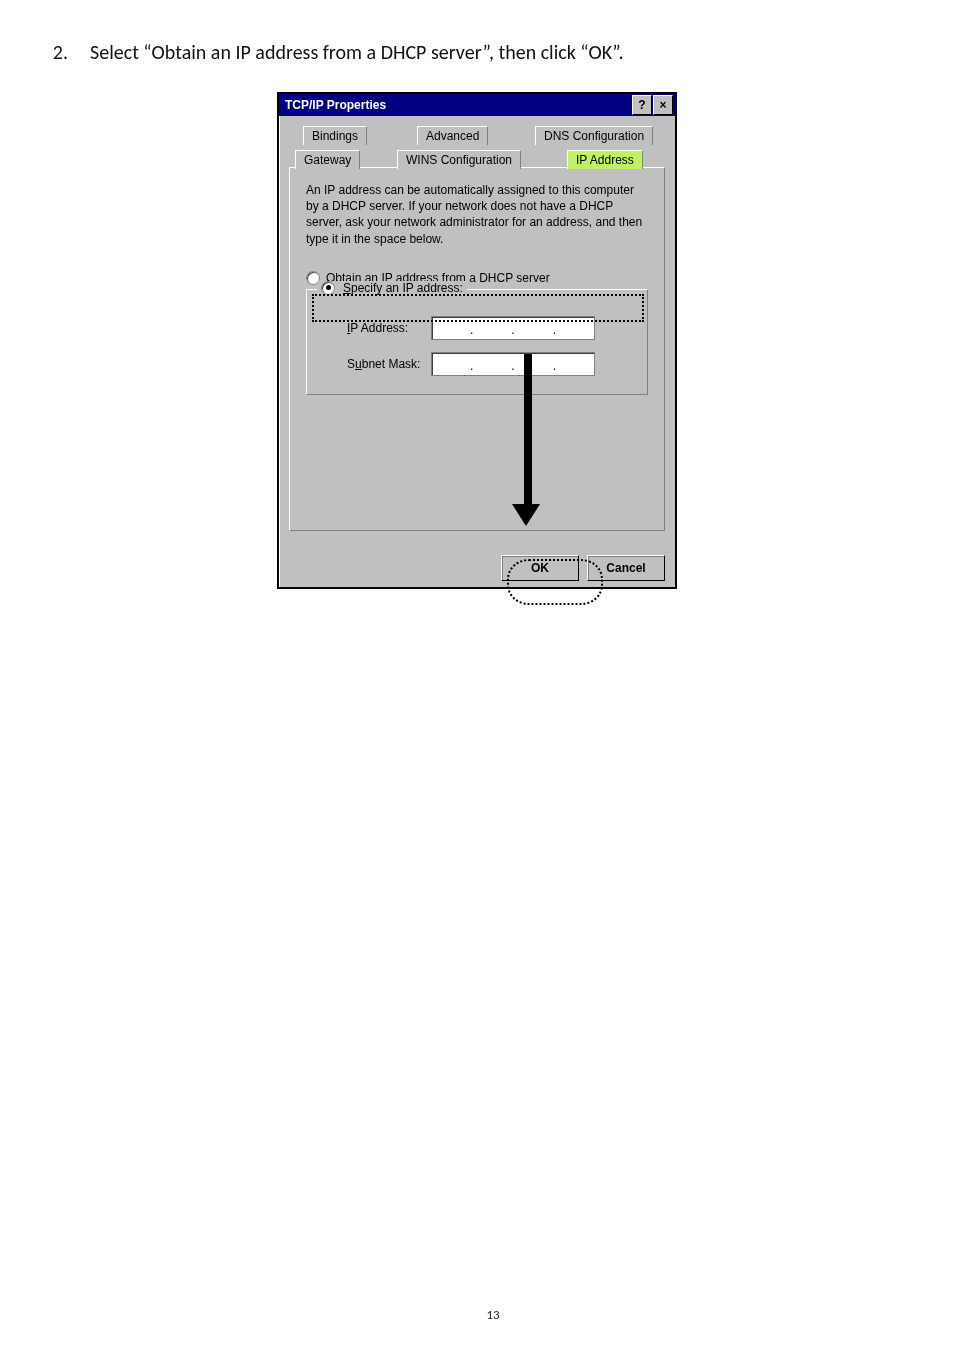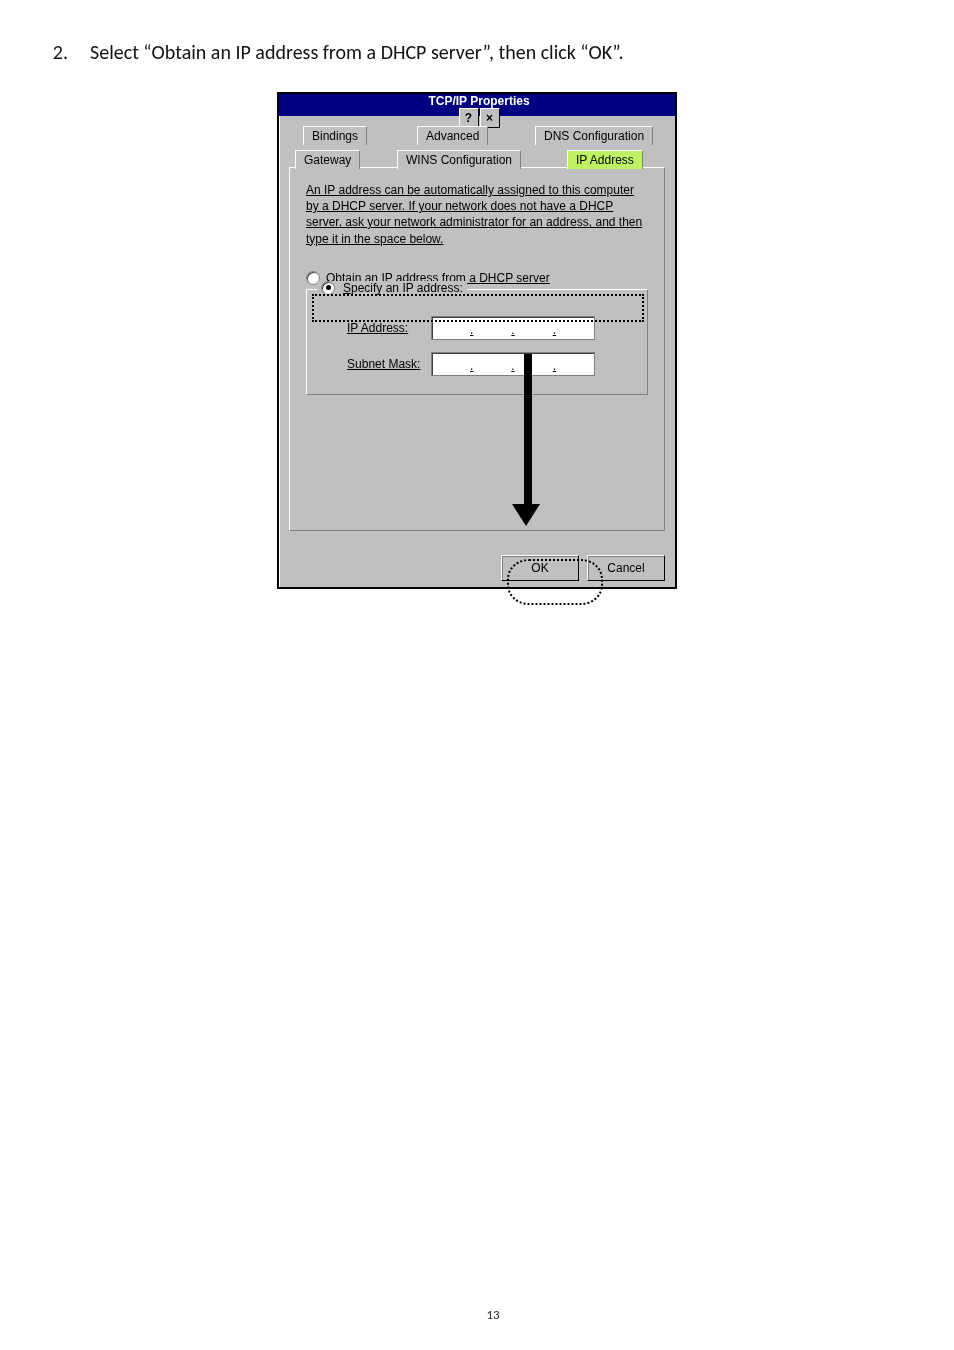--- a/index.html
+++ b/index.html
@@ -1,43 +1,43 @@
 <!DOCTYPE html>
 <html><head>
 <meta charset="utf-8">
 <style>
   html,body{margin:0;padding:0;background:#fff;font-family:Calibri,Arial,sans-serif;}
   .page{width:954px;height:1350px;position:relative;box-sizing:border-box;padding:40px 72px;}
   .instr-row{display:flex;gap:22px;font-size:20px;color:#111;margin-left:-26px;}
   .instr-num{width:22px;text-align:right;}
   .dialog-wrap{margin:28px auto 0 auto;width:400px;position:relative;}
   .win{border:2px solid #000;background:#c0c0c0;box-shadow:1px 1px 0 #fff inset;font-family:"MS Sans Serif",Tahoma,Arial,sans-serif;font-size:12px;color:#000;}
-  .titlebar{background:#000080;color:#fff;display:flex;align-items:center;justify-content:space-between;height:22px;padding:0 2px 0 6px;font-weight:bold;flex-direction:column;}
+  .titlebar{background:#000080;color:#fff;display:flex;align-items:center;justify-content:space-between;height:22px;padding:0 2px 0 6px;font-weight:bold;}
   .titlebar-btns{display:flex;gap:1px;}
   .tbtn{width:18px;height:18px;background:#c0c0c0;border:1px solid #000;display:flex;align-items:center;justify-content:center;font-family:Arial;font-size:12px;line-height:1;color:#000;border-top-color:#fff;border-left-color:#fff;}
   .client{padding:10px 10px 12px 10px;}
   .tabs{position:relative;height:42px;}
   .tab{position:absolute;background:#c0c0c0;border:1px solid #808080;border-bottom:none;border-top-color:#fff;border-left-color:#fff;padding:2px 8px;font-size:12px;top:0;white-space:nowrap;}
   .tab.back{top:0;}
   .tab.front{top:24px;z-index:2;}
   .tab.active{z-index:3;background:#bef264;}
-  .tabpanel{border:1px solid #808080;border-top-color:#fff;border-left-color:#fff;padding:14px 16px 18px 16px;margin-top:-1px;background:#c0c0c0;position:relative;min-height:330px;text-decoration:underline;}
+  .tabpanel{border:1px solid #808080;border-top-color:#fff;border-left-color:#fff;padding:14px 16px 18px 16px;margin-top:-1px;background:#c0c0c0;position:relative;min-height:330px;}
   .desc{font-size:12px;line-height:1.35;margin-bottom:24px;}
   .radio-row{display:flex;align-items:center;gap:6px;font-size:12px;margin:4px 0;}
   .radio{width:12px;height:12px;border-radius:50%;border:1px solid #808080;background:#fff;box-shadow:inset 1px 1px 0 #404040;display:flex;align-items:center;justify-content:center;}
   .radio.sel::after{content:"";width:5px;height:5px;border-radius:50%;background:#000;}
   .u{text-decoration:underline;}
   .group{border:1px solid #808080;border-top-color:#fff;border-left-color:#fff;margin:4px 0 0 0;padding:14px 14px 18px 14px;position:relative;}
   .group-legend{position:absolute;top:-9px;left:10px;background:#c0c0c0;padding:0 4px;display:flex;align-items:center;gap:8px;font-size:12px;}
   .field-row{display:flex;align-items:center;gap:4px;margin:12px 0 0 26px;}
   .flabel{width:80px;font-size:12px;}
   .ipbox{display:flex;border:1px solid #808080;background:#fff;box-shadow:inset 1px 1px 0 #404040;}
   .ipseg{width:34px;height:20px;border:none;background:transparent;text-align:center;font-size:12px;}
   .ipdot{display:flex;align-items:flex-end;padding-bottom:2px;font-size:12px;}
-  .btnbar{display:flex;justify-content:flex-end;gap:8px;padding:12px 10px 6px 10px;}
+  .btnbar{display:flex;justify-content:flex-end;gap:8px;padding:12px 10px 6px 10px;font-weight:bold;}
   .wbtn{min-width:76px;height:24px;background:#c0c0c0;border:1px solid #000;border-top-color:#fff;border-left-color:#fff;font-size:12px;display:flex;align-items:center;justify-content:center;box-shadow:1px 1px 0 #808080 inset;}
   
   .hl{position:absolute;border:2px dotted #000;pointer-events:none;}
   .hl1{left:22px;top:126px;width:328px;height:24px;}
   .hl2{left:228px;bottom:-18px;width:92px;height:42px;border-radius:22px/20px;}
   
   .arrow{position:absolute;left:232px;top:186px;width:12px;height:170px;z-index:5;}
   .ashaft{background:#000;width:8px;height:150px;margin:0 auto;}
   .ahead{width:0;height:0;border-left:14px solid transparent;border-right:14px solid transparent;border-top:22px solid #000;margin-left:-10px;}
   .pgnum{position:absolute;bottom:28px;left:0;width:100%;text-align:center;font-size:13px;color:#222;margin-left:16px;}

